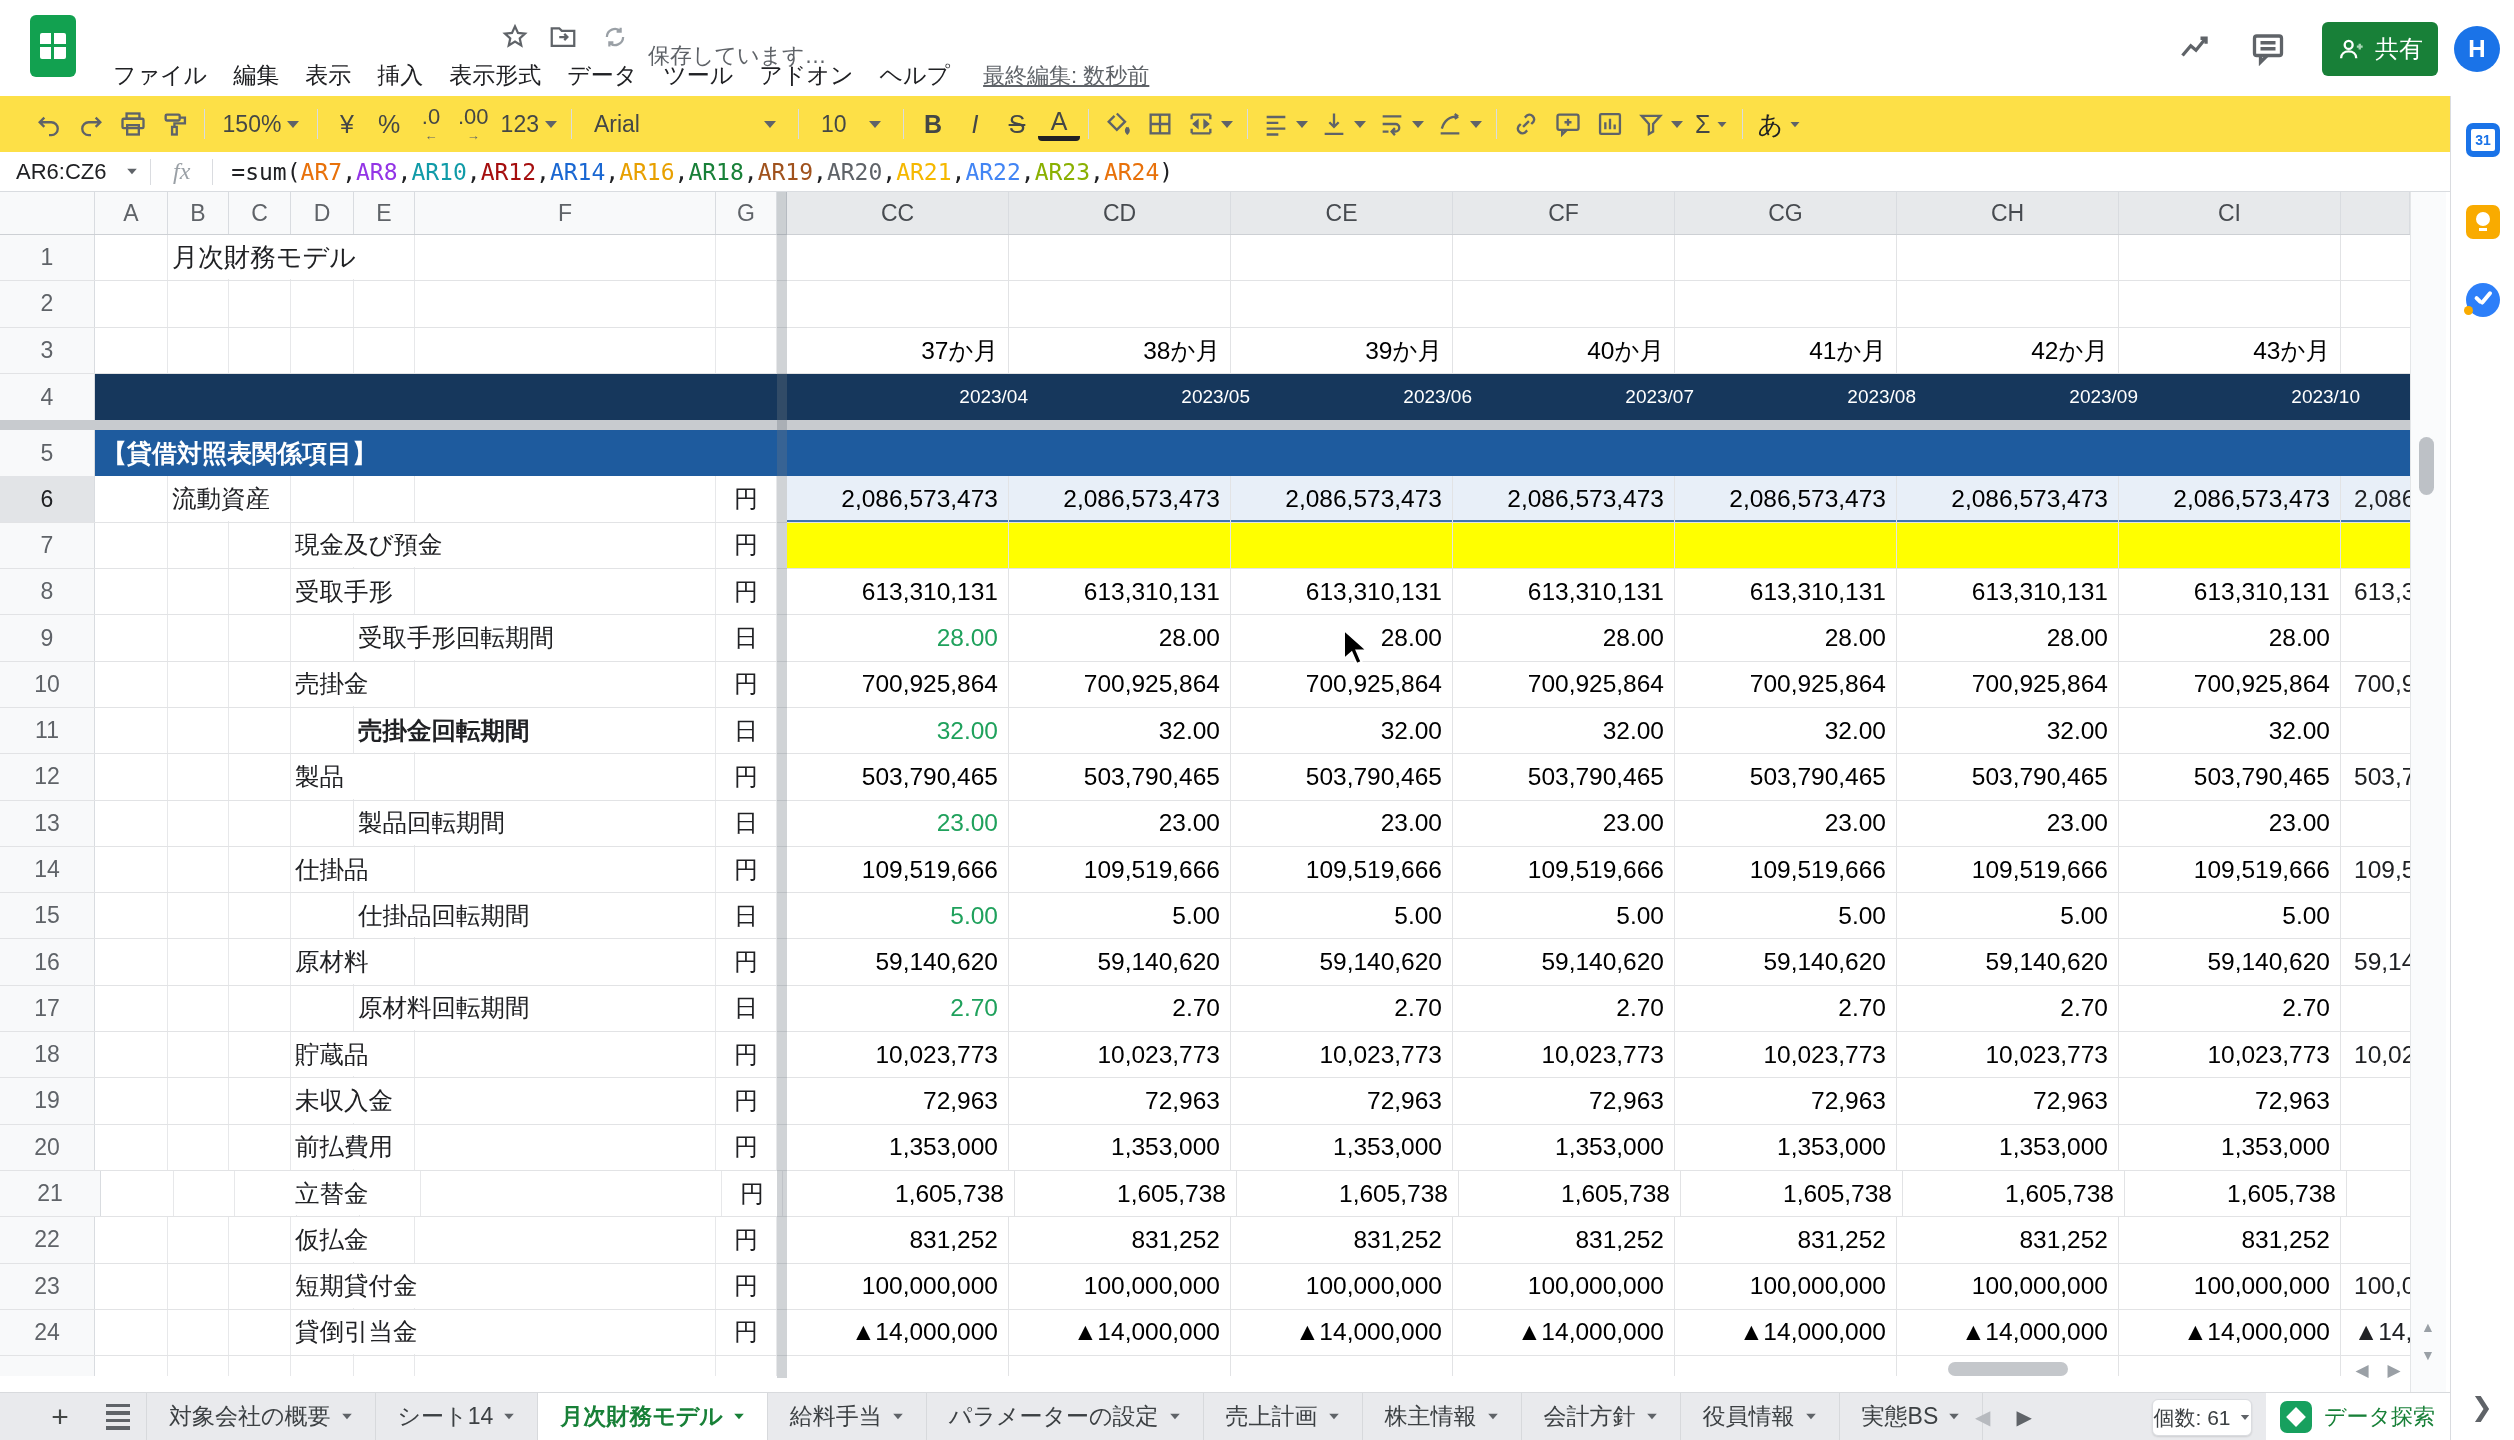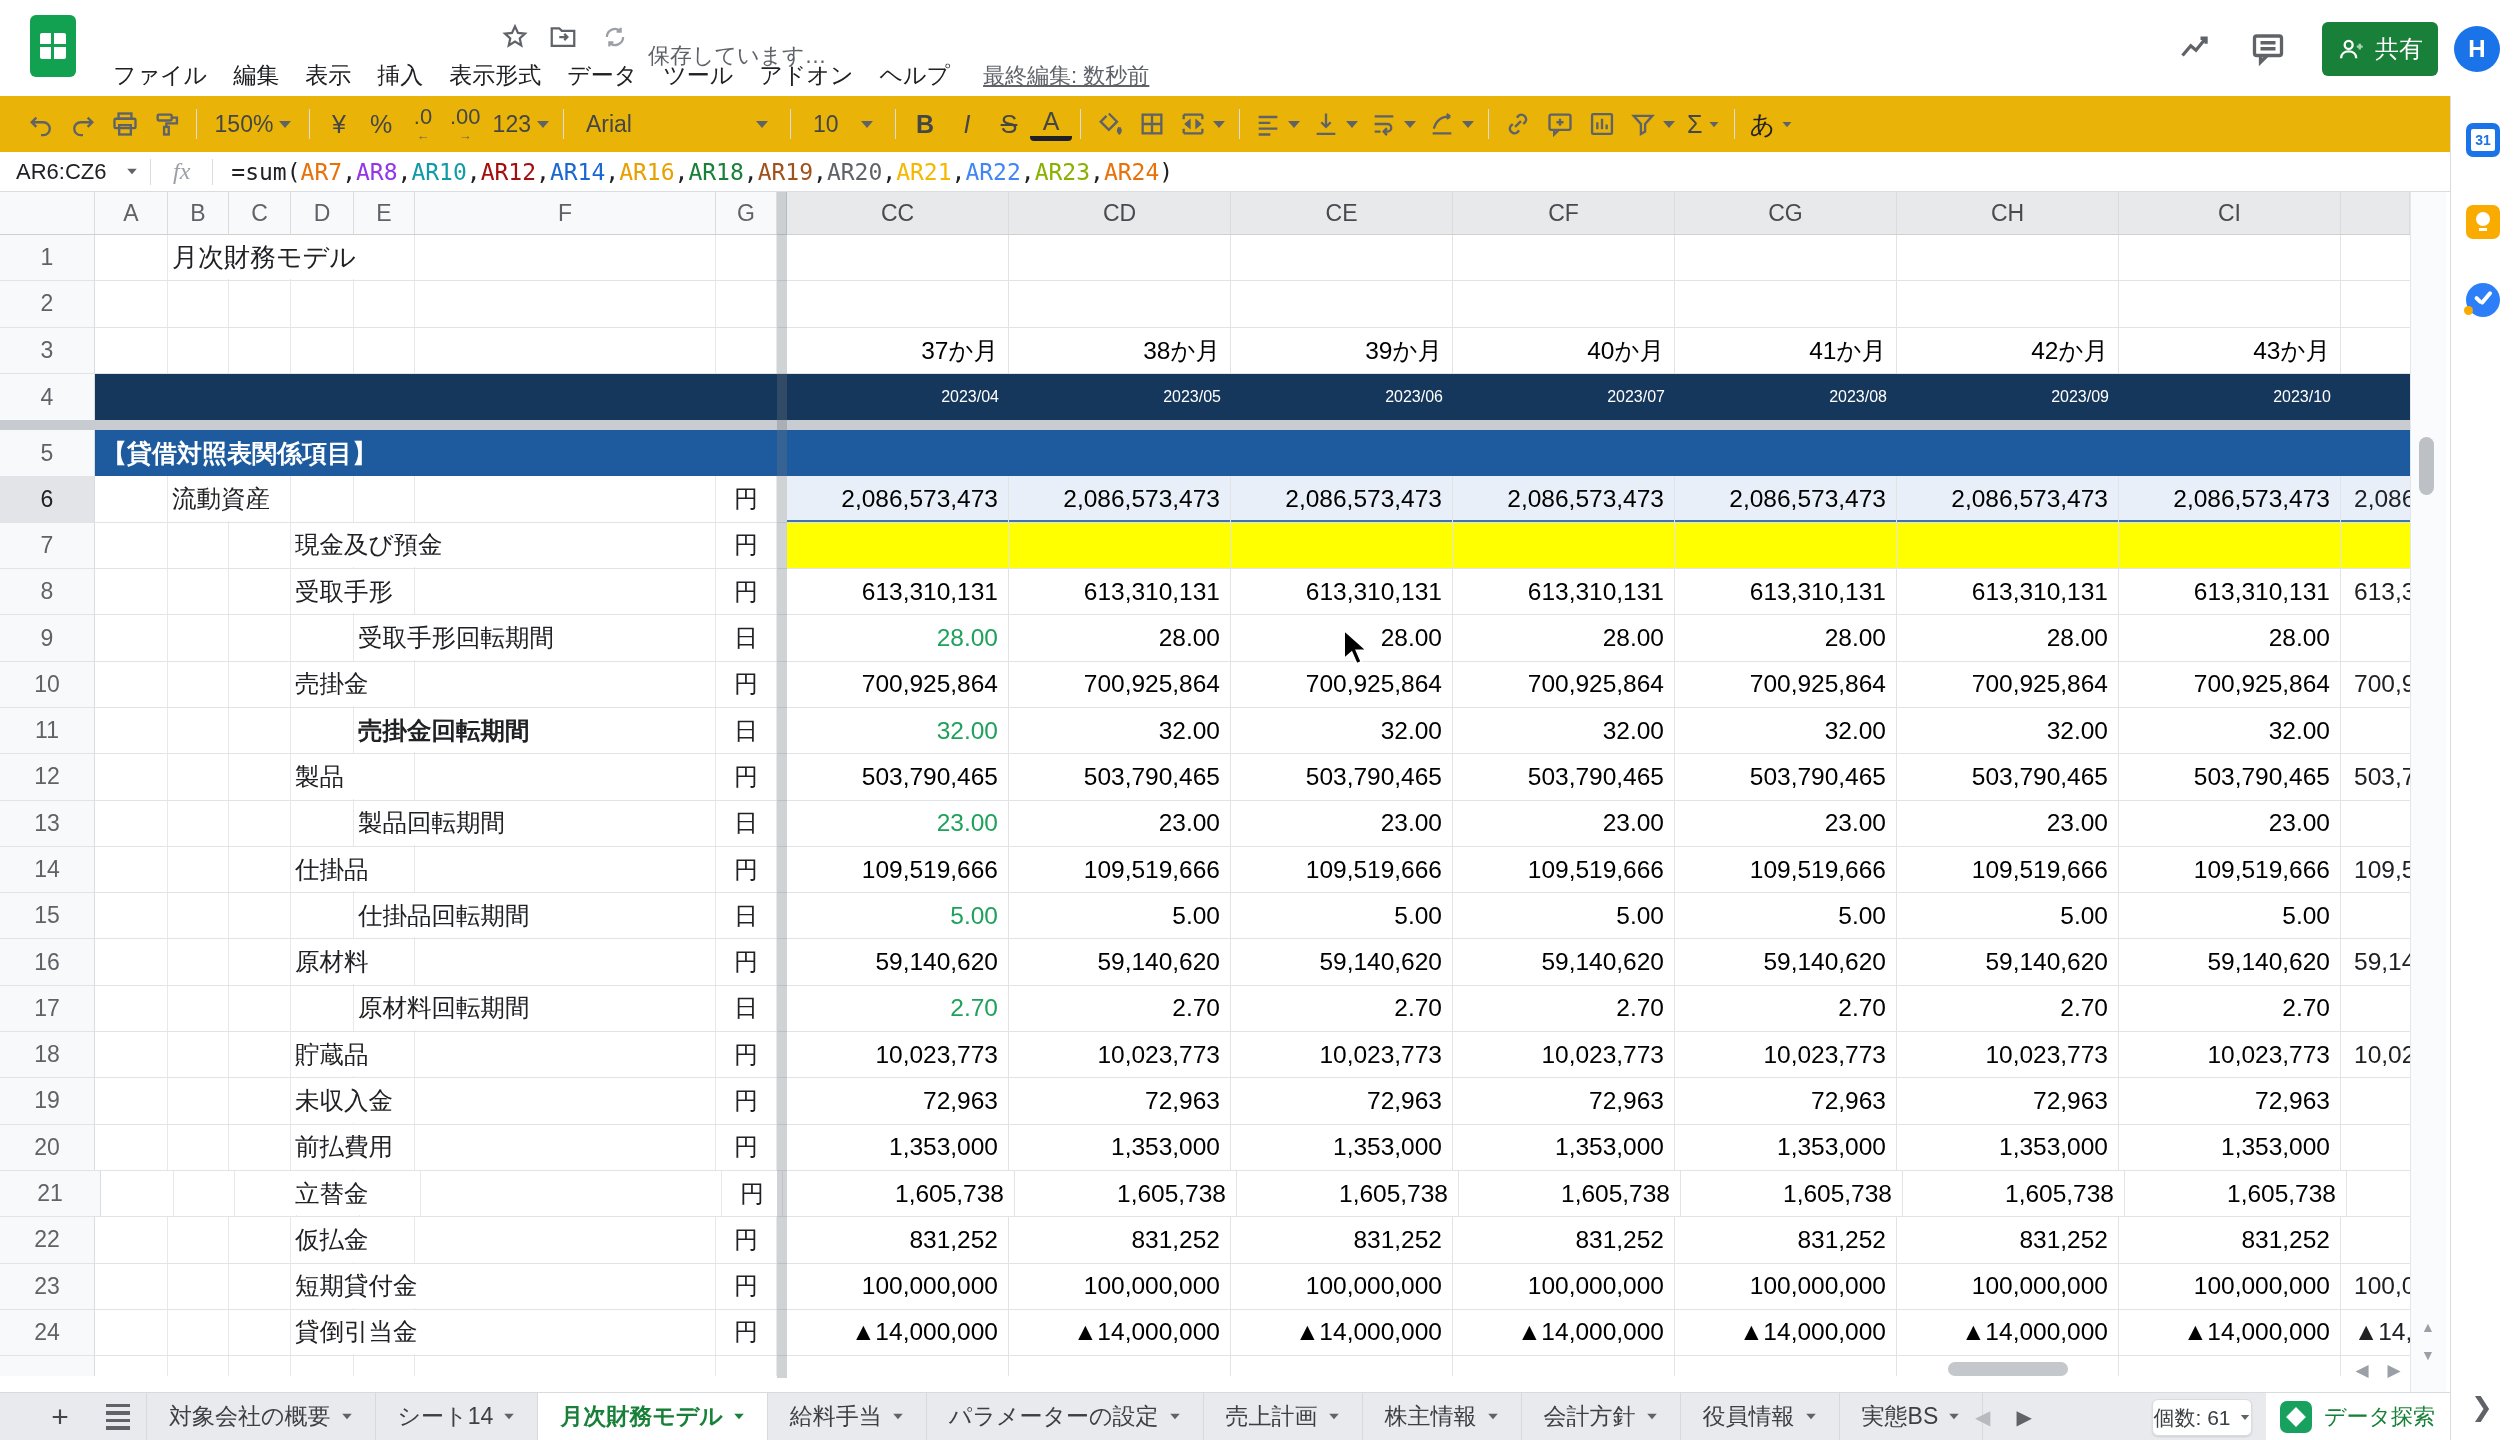--- a/index.html
+++ b/index.html
@@ -18,22 +18,22 @@
   #saving-status { position:absolute; left:648px; top:41px; font-size:22px; color:#5F6368; }
   #menubar { position:absolute; left:100px; top:56px; display:flex; align-items:center; }
   #menubar .menu { font-size:23px; color:#202124; padding:4px 13px; border-radius:4px; cursor:default; }
   #last-edit { font-size:22px; color:#5F6368; text-decoration:underline; margin-left:20px; white-space:nowrap; }
   #share-btn { position:absolute; left:2322px; top:22px; width:116px; height:54px; background:#188038; border-radius:6px;
     display:flex; align-items:center; justify-content:center; gap:10px; color:#fff; font-size:24px; }
   #avatar { position:absolute; left:2454px; top:26px; width:46px; height:46px; border-radius:50%; background:#1A73E8;
     color:#fff; font-size:24px; font-weight:bold; display:flex; align-items:center; justify-content:center; }
 
   
-  #toolbar { position:absolute; left:0; top:96px; width:2450px; height:56px; background:#eab308;
-    display:flex; align-items:center; padding-left:20px; z-index:19; }
+  #toolbar { position:absolute; left:0; top:96px; width:2450px; height:56px; background:#fde047;
+    display:flex; align-items:center; padding-left:28px; z-index:19; }
   .tb { height:44px; min-width:42px; display:flex; align-items:center; justify-content:center;
     color:#444746; font-size:23px; gap:6px; padding:0 6px; border-radius:4px; }
   .tbsep { width:1px; height:30px; background:#DADCE0; margin:0 8px; }
   .caret { width:0; height:0; border-left:6px solid transparent; border-right:6px solid transparent; border-top:7px solid #5F6368; }
   .tb svg { stroke:#5F6368; fill:none; stroke-width:2; }
   .stack { display:flex; flex-direction:column; align-items:center; line-height:1; font-size:22px; }
   .stack .mini { font-size:13px; color:#5F6368; margin-top:1px; }
   #collapse-toolbar { position:absolute; left:2408px; top:108px; color:#5F6368; }
 
   
@@ -63,21 +63,21 @@
   .g-data.green { color:#1FA15C; }
   .g-data.yl, .g-part.yl { background:#FFFF00; }
   .g-data.sel, .g-part.sel { background:#E8EFF8; box-shadow:inset 0 -2px 0 #3F74AE; }
   .g-part { height:100%; flex:none; overflow:hidden; display:flex; align-items:center;
     padding-left:13px; font-size:24.5px; white-space:nowrap; }
   .g-label { position:absolute; top:0; bottom:1px; display:flex; align-items:center; background:#fff;
     font-size:24.5px; padding-right:10px; white-space:nowrap; z-index:2; }
   .g-unit { display:flex; align-items:center; justify-content:center; font-size:24px; }
   .g-strip { position:absolute; left:95px; top:0; bottom:0; width:2315px; }
   .g-strip .dcell { position:absolute; top:0; bottom:0; width:222px; display:flex; align-items:center;
-    justify-content:flex-end; padding-right:10px; color:#fff; font-size:16px; }
+    justify-content:flex-end; padding-right:10px; color:#fff; font-size:19px;margin-left:29px; }
   .band-label { position:absolute; left:7px; top:0; bottom:0; display:flex; align-items:center;
     color:#fff; font-weight:bold; font-size:25px; }
   #hdivider { height:10px; background:rgba(110,118,128,.38); }
   #vstrip { position:absolute; left:777px; top:0; width:10px; height:1186px; background:rgba(110,118,128,.32); z-index:6; }
 
   
   #vscroll { position:absolute; left:2410px; top:192px; width:36px; height:1200px; background:#FAFBFC;
     border-left:1px solid #E4E6E8; z-index:8; }
   #vthumb { position:absolute; left:2419px; top:437px; width:15px; height:58px; border-radius:8px; background:#BDC1C6; z-index:9; }
   .vbtn { position:absolute; left:2412px; width:32px; height:26px; color:#9AA0A6; font-size:14px;

